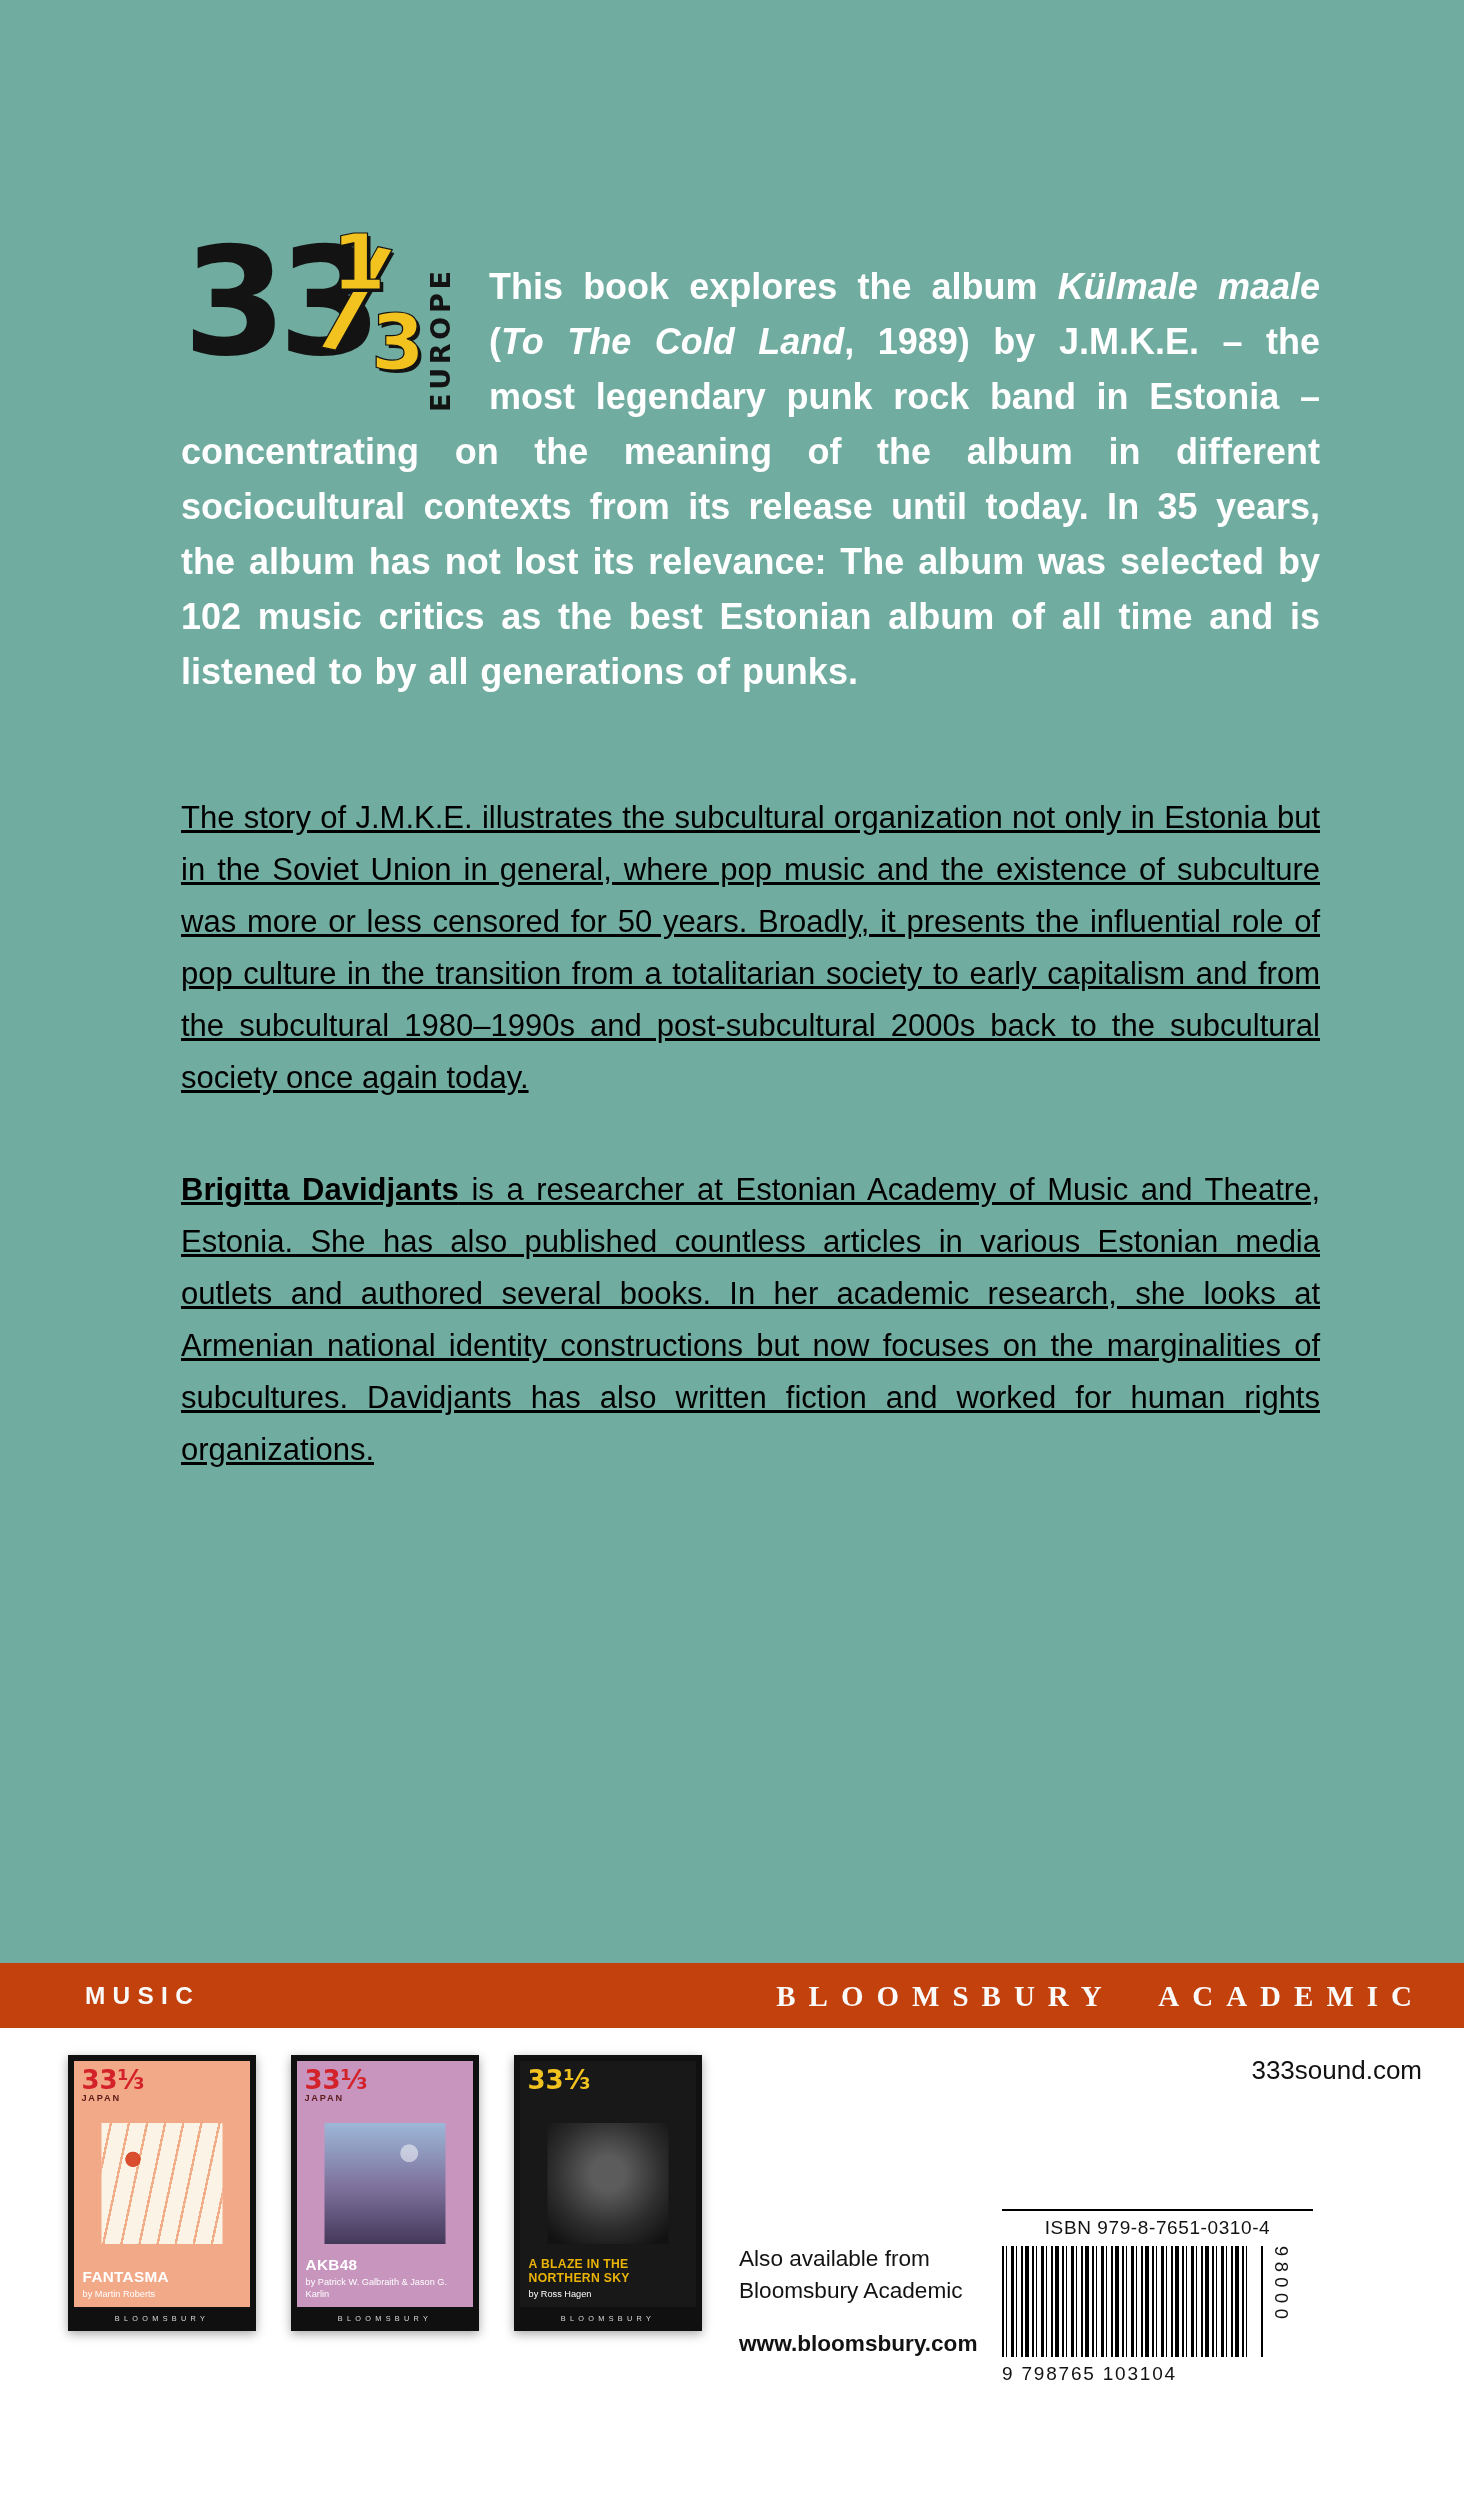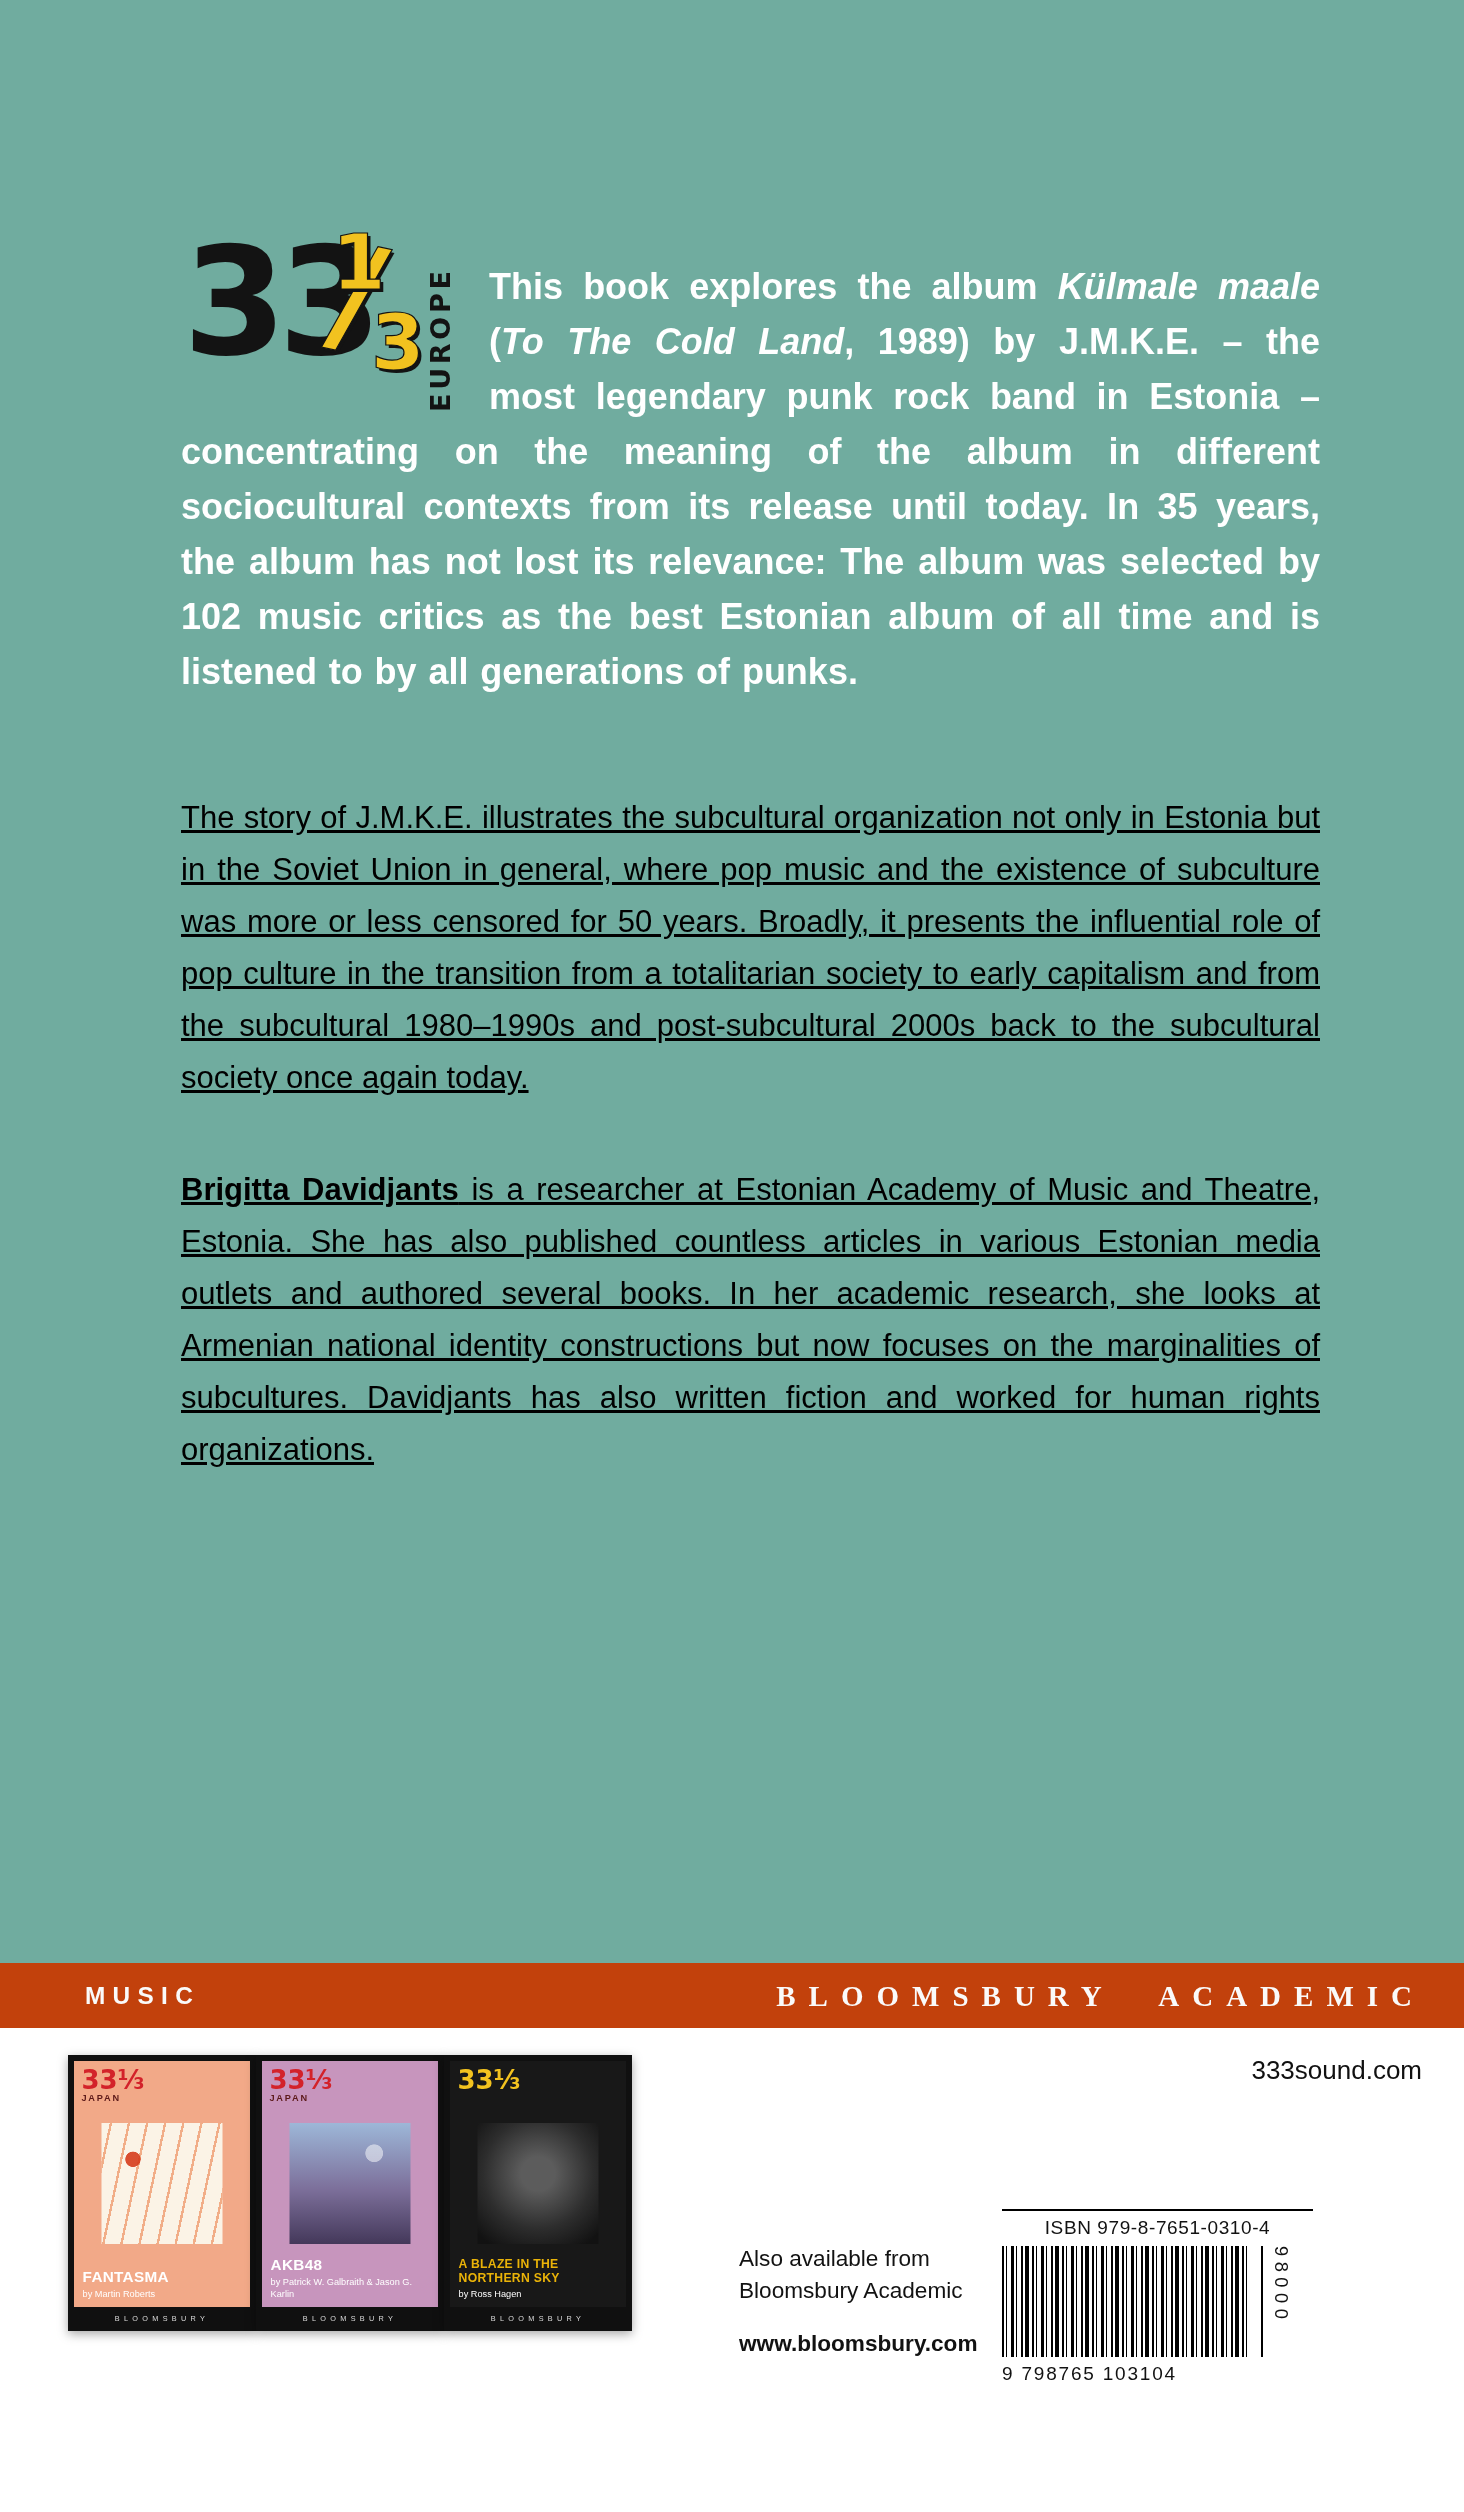--- a/index.html
+++ b/index.html
@@ -34,21 +34,21 @@
   .band-category { position:absolute; left:85px; top:50%; transform:translateY(-50%);
                    font-size:24.4px; letter-spacing:7.3px; font-weight:bold; }
   .band-publisher { position:absolute; right:40px; top:50%; transform:translateY(-50%);
                     font-family:"Liberation Serif",serif; font-size:29px; letter-spacing:13px;
                     word-spacing:26px; font-weight:600; white-space:nowrap; }
 
   
   .bottom { position:absolute; left:0; top:2028px; width:1465px; height:485px; background:#ffffff; color:#121212; }
   .site { position:absolute; right:43px; top:27px; font-size:26px; color:#101010; }
 
-  .covers { position:absolute; left:68px; top:27px; display:flex; }
+  .covers { position:absolute; left:68px; top:27px; display:flex; gap:35px; }
   .cover { position:relative; width:188px; height:276px; background:#101010; box-shadow:0 3.1px 9.8px rgba(0,0,0,.35); }
   .cover-inner { position:absolute; left:6.1px; right:6.1px; top:6.1px; bottom:24.4px; }
   .inner-0 { background:#f2a988; }
   .inner-1 { background:#c795bd; }
   .inner-2 { background:#181818; }
   .mini-logo { position:absolute; left:7.3px; top:6.1px; line-height:1; }
   .mini-number { display:block; font-family:"DejaVu Sans",sans-serif; font-weight:bold; font-size:26px; }
   .red-series .mini-number { color:#d3222a; }
   .yellow-series .mini-number { color:#f2c21f; }
   .mini-region { display:block; font-size:9.2px; font-weight:bold; letter-spacing:1.8px; color:#5c1a1a; margin-top:1.2px; }

